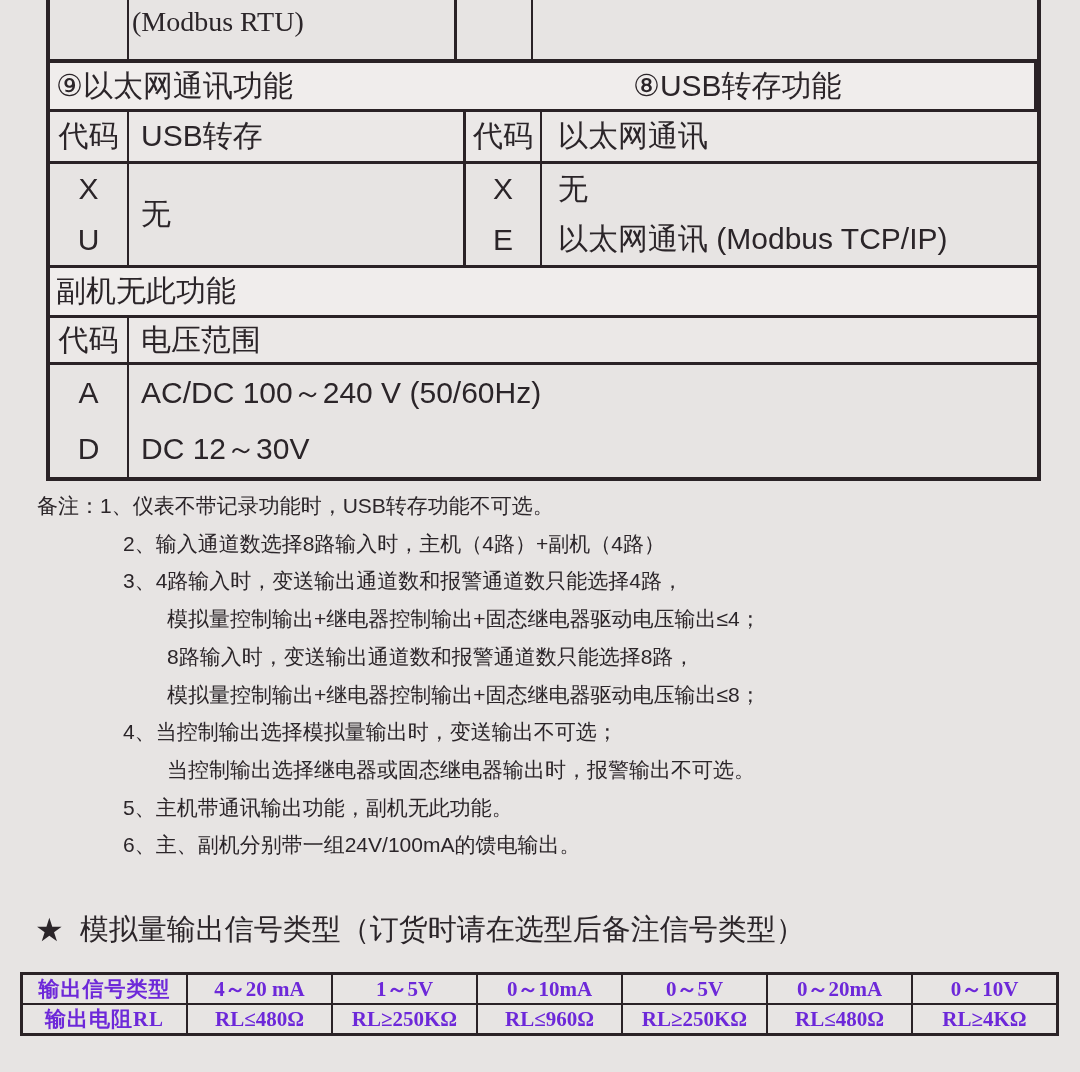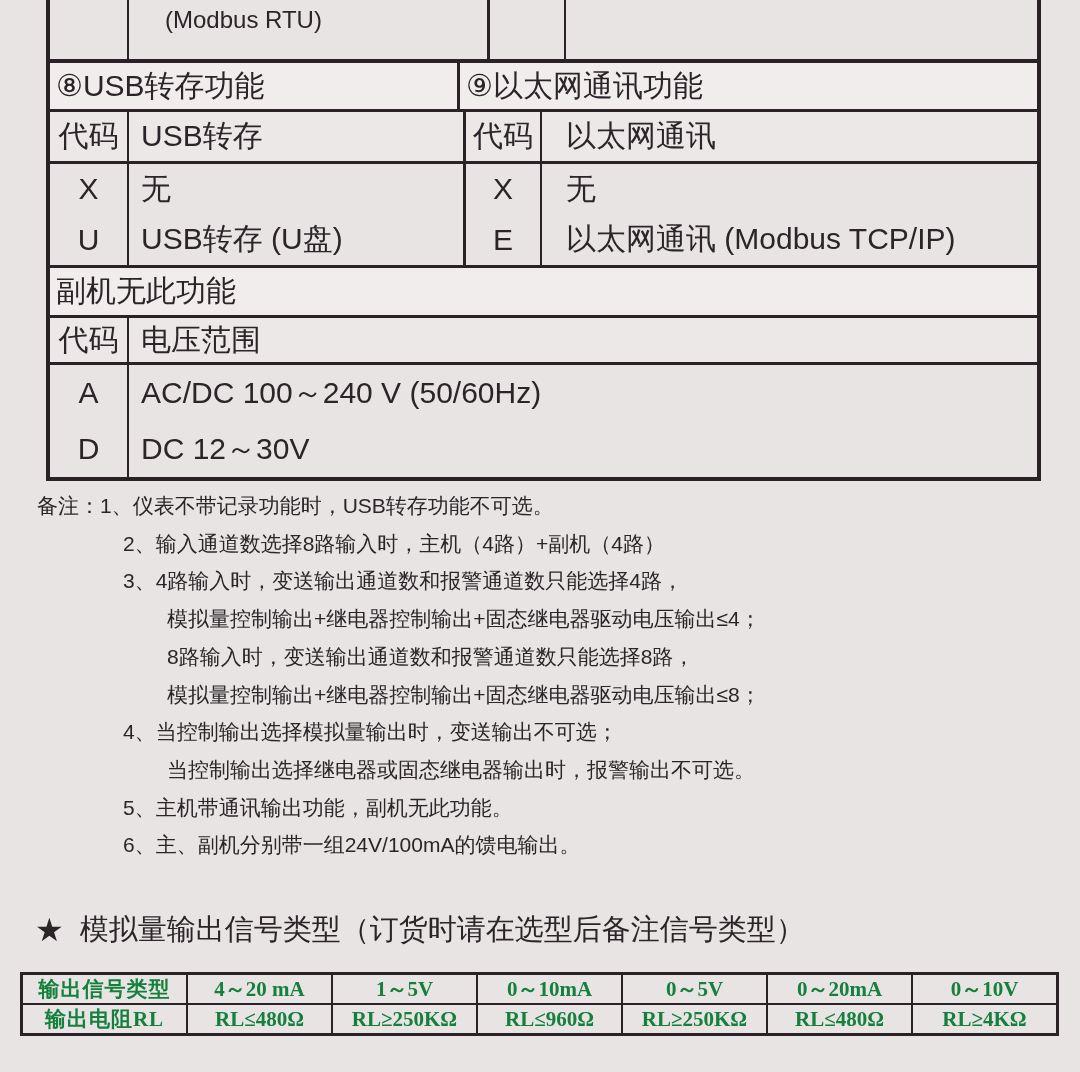--- a/index.html
+++ b/index.html
@@ -25,54 +25,54 @@
     border-left:4px solid var(--border);
     border-right:4px solid var(--border);
     border-bottom:4px solid var(--border);
     font-size:30px;
   }
   .trow{display:flex;width:100%;}
   .cell{display:flex;align-items:center;overflow:hidden;white-space:nowrap;}
   .br2{border-right:2px solid var(--border);}
   .br3{border-right:3px solid var(--border);}
   .row-partial{height:59px;border-bottom:4px solid var(--border);}
-  .row-partial .c2{width:322px;align-items:flex-start;padding:6px 0 0 36px;font-size:24px;}
+  .row-partial .c2{width:322px;align-items:flex-start;padding:6px 0 0 3px;font-size:28px;font-family:Liberation Serif, serif;}
   .row-partial .c1{width:77px;}
   .row-partial .c3{width:74px;}
   .row-partial .c4{flex:1;}
   .row-band{height:46px;border-bottom:3px solid var(--border);background:var(--band-bg);}
   .row-band .b1{width:401px;padding-left:6px;}
   .row-band .b2{flex:1;padding-left:6px;}
   .row-band10{height:47px;border-bottom:3px solid var(--border);background:var(--band-bg);padding-left:6px;display:flex;align-items:center;}
   .row-code{height:49px;border-bottom:3px solid var(--border);background:var(--code-row-bg);}
   .row-code10{height:44px;border-bottom:3px solid var(--border);background:var(--code-row-bg);}
   .kcol{width:77px;justify-content:center;}
   .dcol1{width:322px;padding-left:12px;}
   .kcol2{width:74px;justify-content:center;}
-  .dcol2{flex:1;padding-left:24px;}
+  .dcol2{flex:1;padding-left:16px;}
   .dcolp{flex:1;padding-left:12px;}
   .row-body8{height:101px;border-bottom:3px solid var(--border);}
   .row-body10{height:112px;}
   .twolines{display:flex;flex-direction:column;justify-content:space-around;align-items:center;}
   .twolines-left{display:flex;flex-direction:column;justify-content:space-around;align-items:flex-start;}
   
   .notes{position:absolute;left:0;top:487px;width:1080px;font-size:21px;line-height:37.7px;}
   .n-line{white-space:nowrap;}
   .n-l0{padding-left:37px;}
   .n-l1{padding-left:123px;}
   .n-l2{padding-left:167px;}
   
   .star-line{position:absolute;left:35px;top:910px;display:flex;align-items:center;font-size:29px;white-space:nowrap;}
   .star-glyph{font-size:32px;margin-right:16px;}
   
   .sig-table{
     position:absolute;left:20px;top:972px;width:1033px;
     border:3px solid var(--border);
     font-family:"Liberation Serif","DejaVu Serif",serif;
-    font-weight:700;font-size:21px;color:#15803d;
+    font-weight:700;font-size:21px;color:#6d28d9;
   }
   .sig-row{display:flex;width:100%;height:28px;}
   .sig-row-top{border-bottom:2px solid var(--border);}
   .sig-cell{display:flex;align-items:center;justify-content:center;white-space:nowrap;overflow:hidden;}
   .sig-c0{width:163px;border-right:2px solid var(--border);letter-spacing:1px;}
   .sig-c{width:143px;border-right:2px solid var(--border);}
   .sig-clast{flex:1;}
 </style>
 </head>
 <body>
@@ -82,39 +82,38 @@
   <div class="sel-table">
 
     <div class="trow row-partial">
       <div class="cell c1 br2"></div>
       <div class="cell c2 br3">(Modbus RTU)</div>
       <div class="cell c3 br2"></div>
       <div class="cell c4"></div>
     </div>
 
     <div class="trow row-band">
+      <div class="cell b2">⑨以太网通讯功能</div>
       <div class="cell b1 br3">⑧USB转存功能</div>
-      <div class="cell b2">⑨以太网通讯功能</div>
     </div>
 
     <div class="trow row-code">
       <div class="cell kcol br2">代码</div>
       <div class="cell dcol1 br3">USB转存</div>
       <div class="cell kcol2 br2">代码</div>
       <div class="cell dcol2">以太网通讯</div>
     </div>
 
     <div class="trow row-body8">
       <div class="cell kcol br2 twolines">
         <span>X</span>
         <span>U</span>
       </div>
       <div class="cell dcol1 br3 twolines-left">
         <span>无</span>
-        <span>USB转存 (U盘)</span>
       </div>
       <div class="cell kcol2 br2 twolines">
         <span>X</span>
         <span>E</span>
       </div>
       <div class="cell dcol2 twolines-left">
         <span>无</span>
         <span>以太网通讯 (Modbus TCP/IP)</span>
       </div>
     </div>

